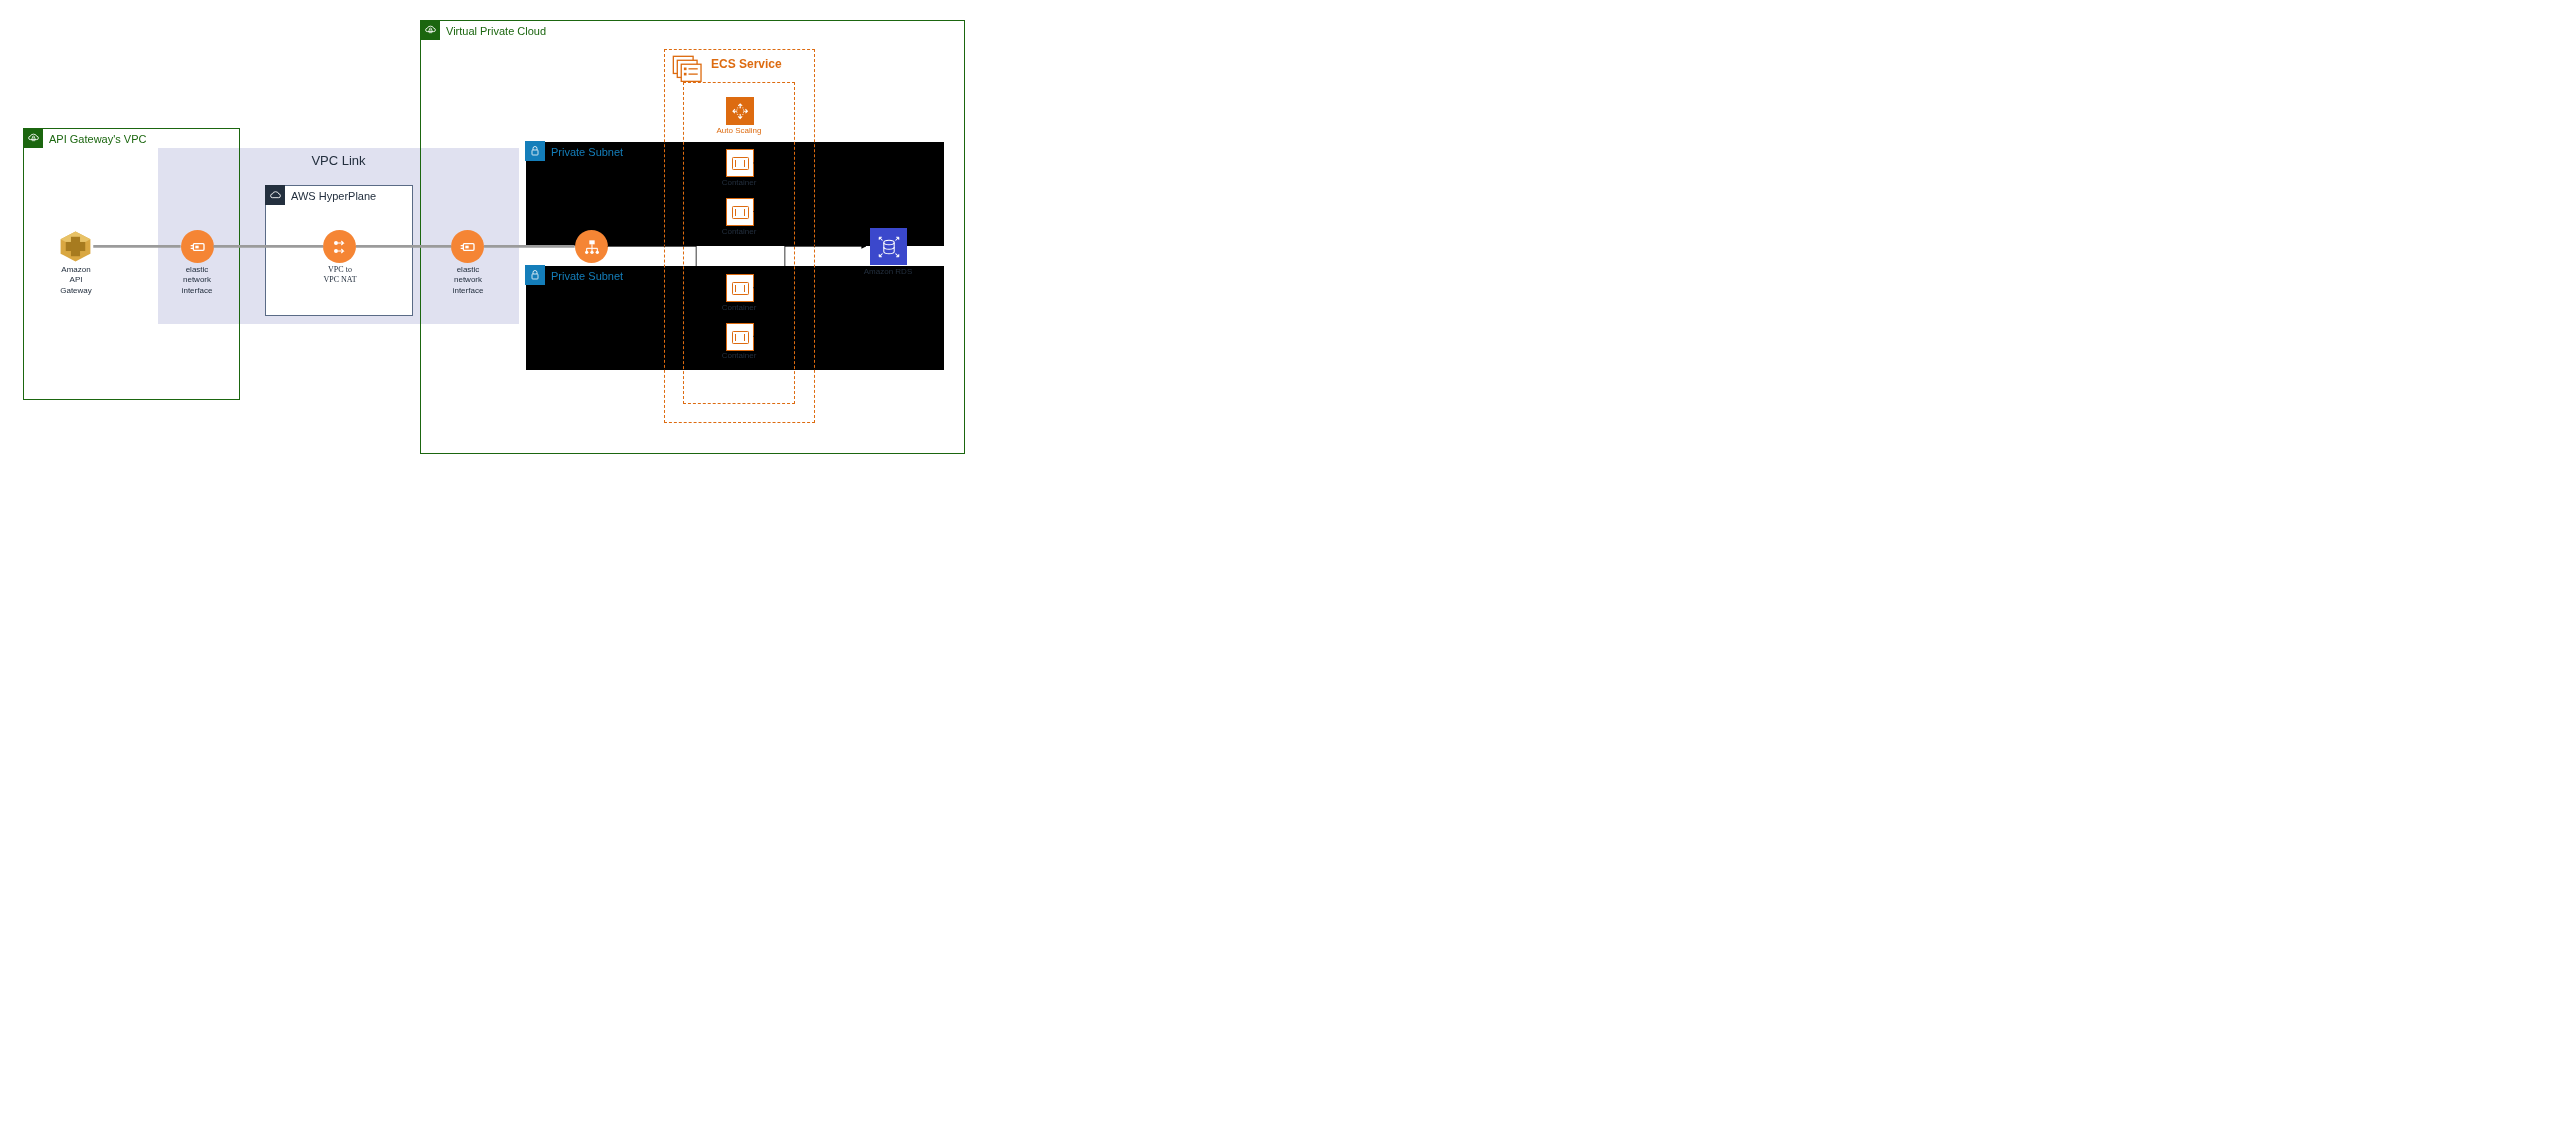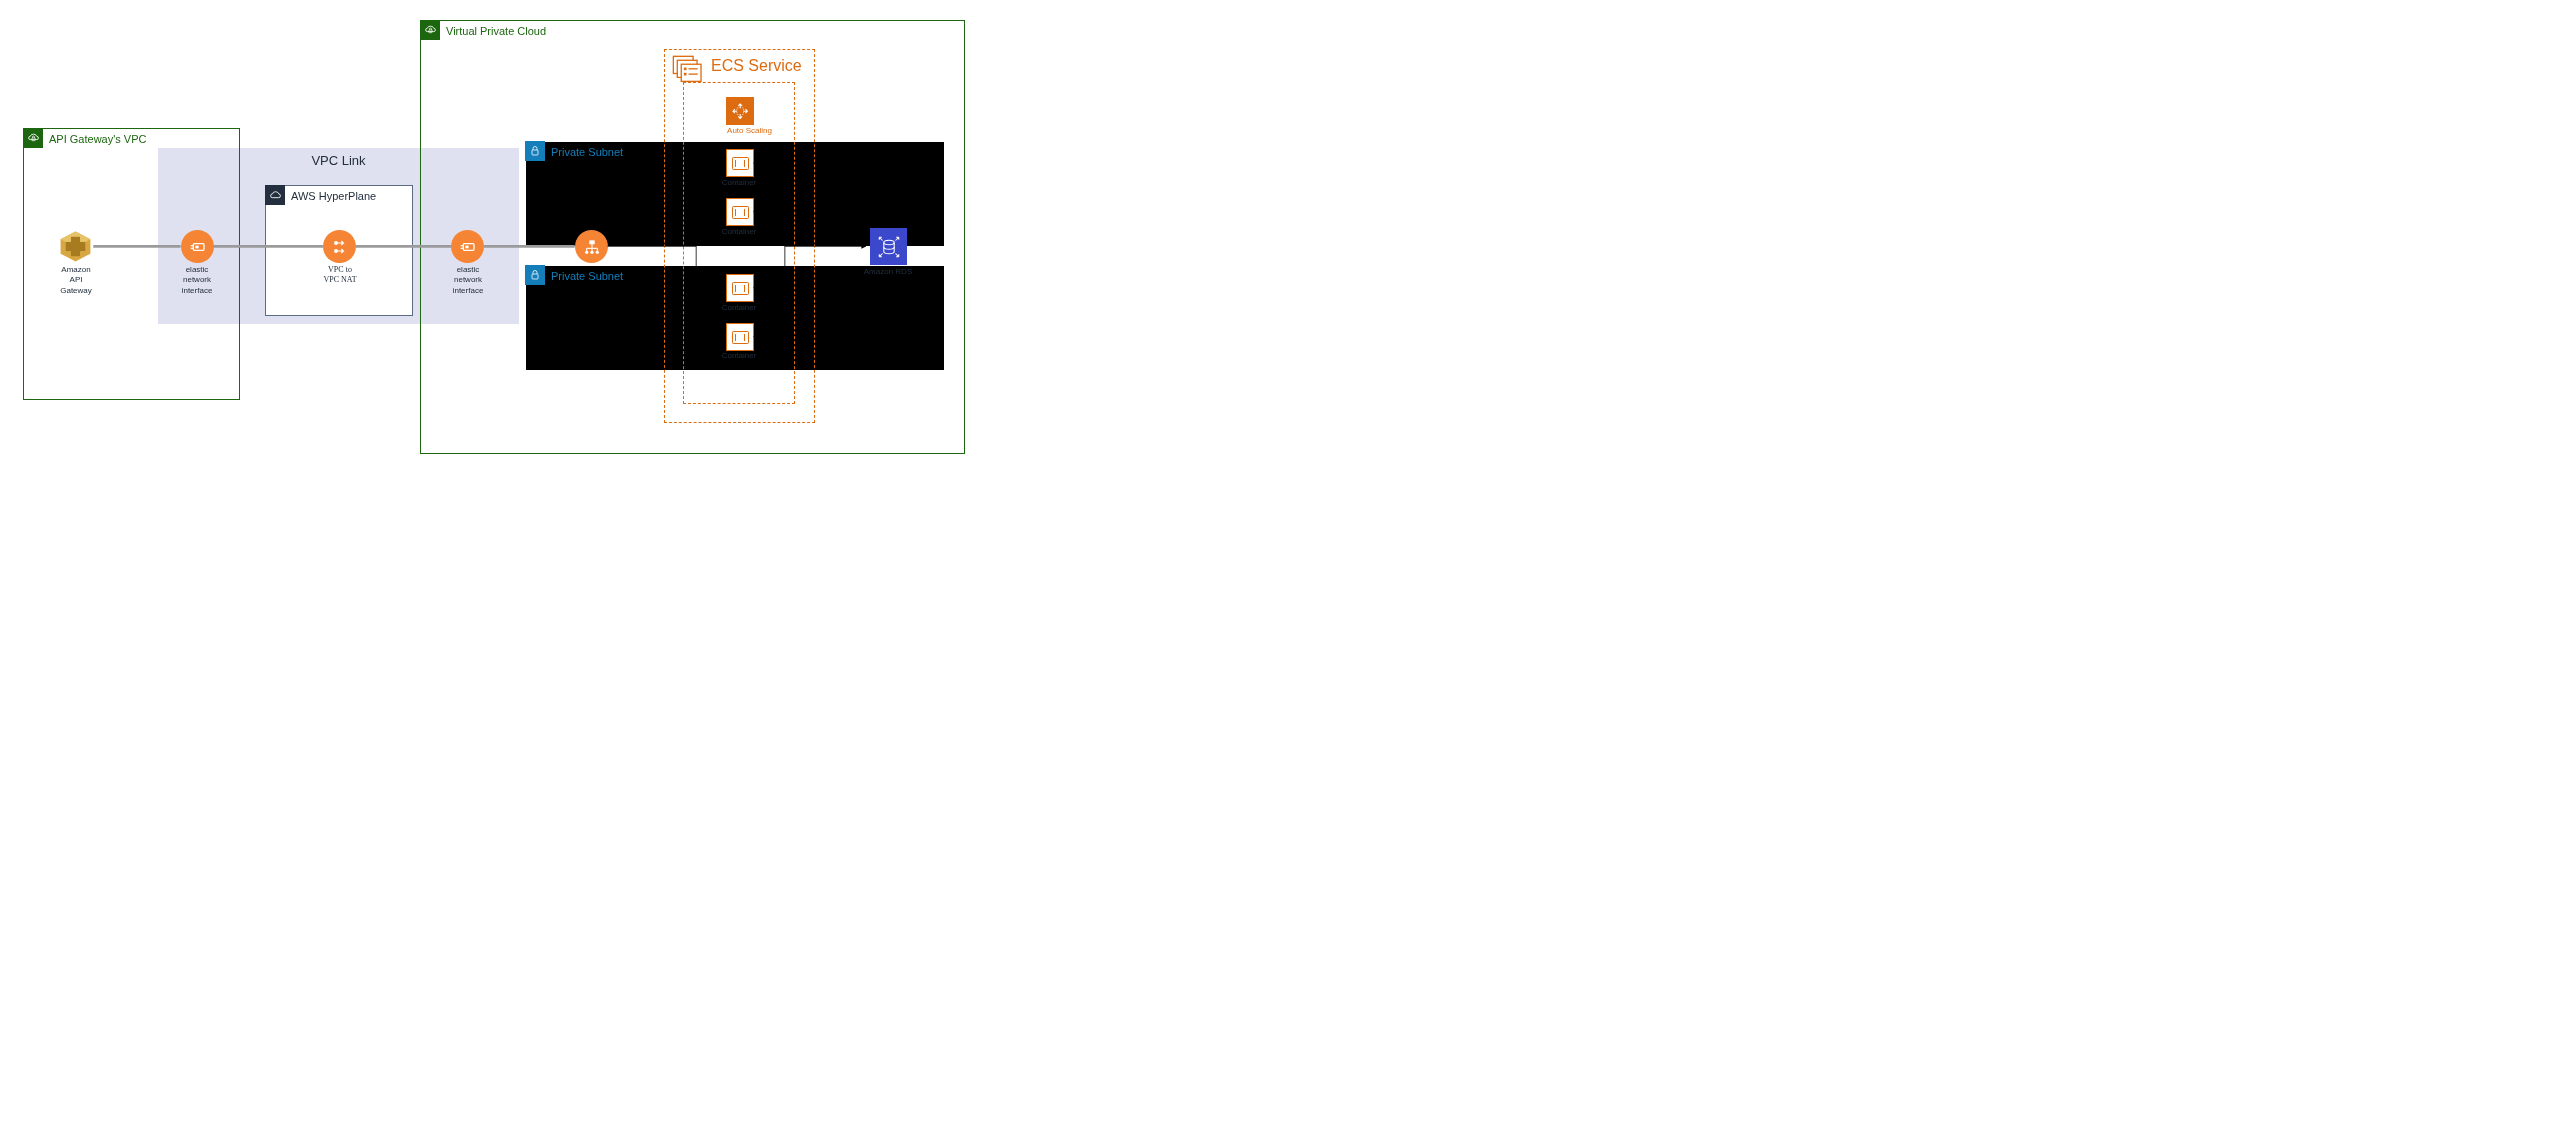--- a/index.html
+++ b/index.html
@@ -69,22 +69,22 @@
     color: #232F3E;
   }
 
   .ecs-box {
     border: 1.3px dashed #DD6B10;
   }
   .ecs-title {
     position: absolute;
     top: 6.6px; left: 46px;
     color: #DD6B10;
-    font-weight: normal;
-    font-size: 16px;
+    font-weight: bold;
+    font-size: 12px;
   }
 
   .icon-circle {
     width: 33px; height: 33px;
     border-radius: 50%;
     background: #F58534;
     display: flex;
     align-items: center;
     justify-content: center;
     position: absolute;
@@ -222,21 +222,21 @@
 
 <div class="icon-sq" style="left:726px; top:97px;">
   <svg width="18.4" height="18.4" viewBox="0 0 28 28">
     <rect x="9" y="9" width="10" height="10" fill="none" stroke="#fff" stroke-width="1" stroke-dasharray="2 2"></rect>
     <path d="M14 9 V3 M11 6 L14 3 L17 6" fill="none" stroke="#fff" stroke-width="1.6"></path>
     <path d="M14 19 V25 M11 22 L14 25 L17 22" fill="none" stroke="#fff" stroke-width="1.6"></path>
     <path d="M9 14 H3 M6 11 L3 14 L6 17" fill="none" stroke="#fff" stroke-width="1.6"></path>
     <path d="M19 14 H25 M22 11 L25 14 L22 17" fill="none" stroke="#fff" stroke-width="1.6"></path>
   </svg>
 </div>
-<div class="icon-label" style="left:706px; top:126px; color:#DD6B10;text-align:right;">Auto Scaling</div>
+<div class="icon-label" style="left:706px; top:126px; color:#DD6B10;">Auto Scaling</div>
 
 <div style="position:absolute; left:58px; top:229px; width:35px; height:35px;">
   <svg width="35" height="35" viewBox="0 0 54 54">
     <polygon points="27,4 50,16 50,38 27,50 4,38 4,16" fill="#D9A741"></polygon>
     <polygon points="27,4 50,16 27,28 4,16" fill="#E8C266"></polygon>
     <rect x="12" y="20" width="30" height="14" fill="#A77B1F"></rect>
     <rect x="20" y="12" width="14" height="30" fill="#A77B1F"></rect>
   </svg>
 </div>
 <div class="icon-label" style="left:43px; top:265px; white-space:pre;">Amazon

